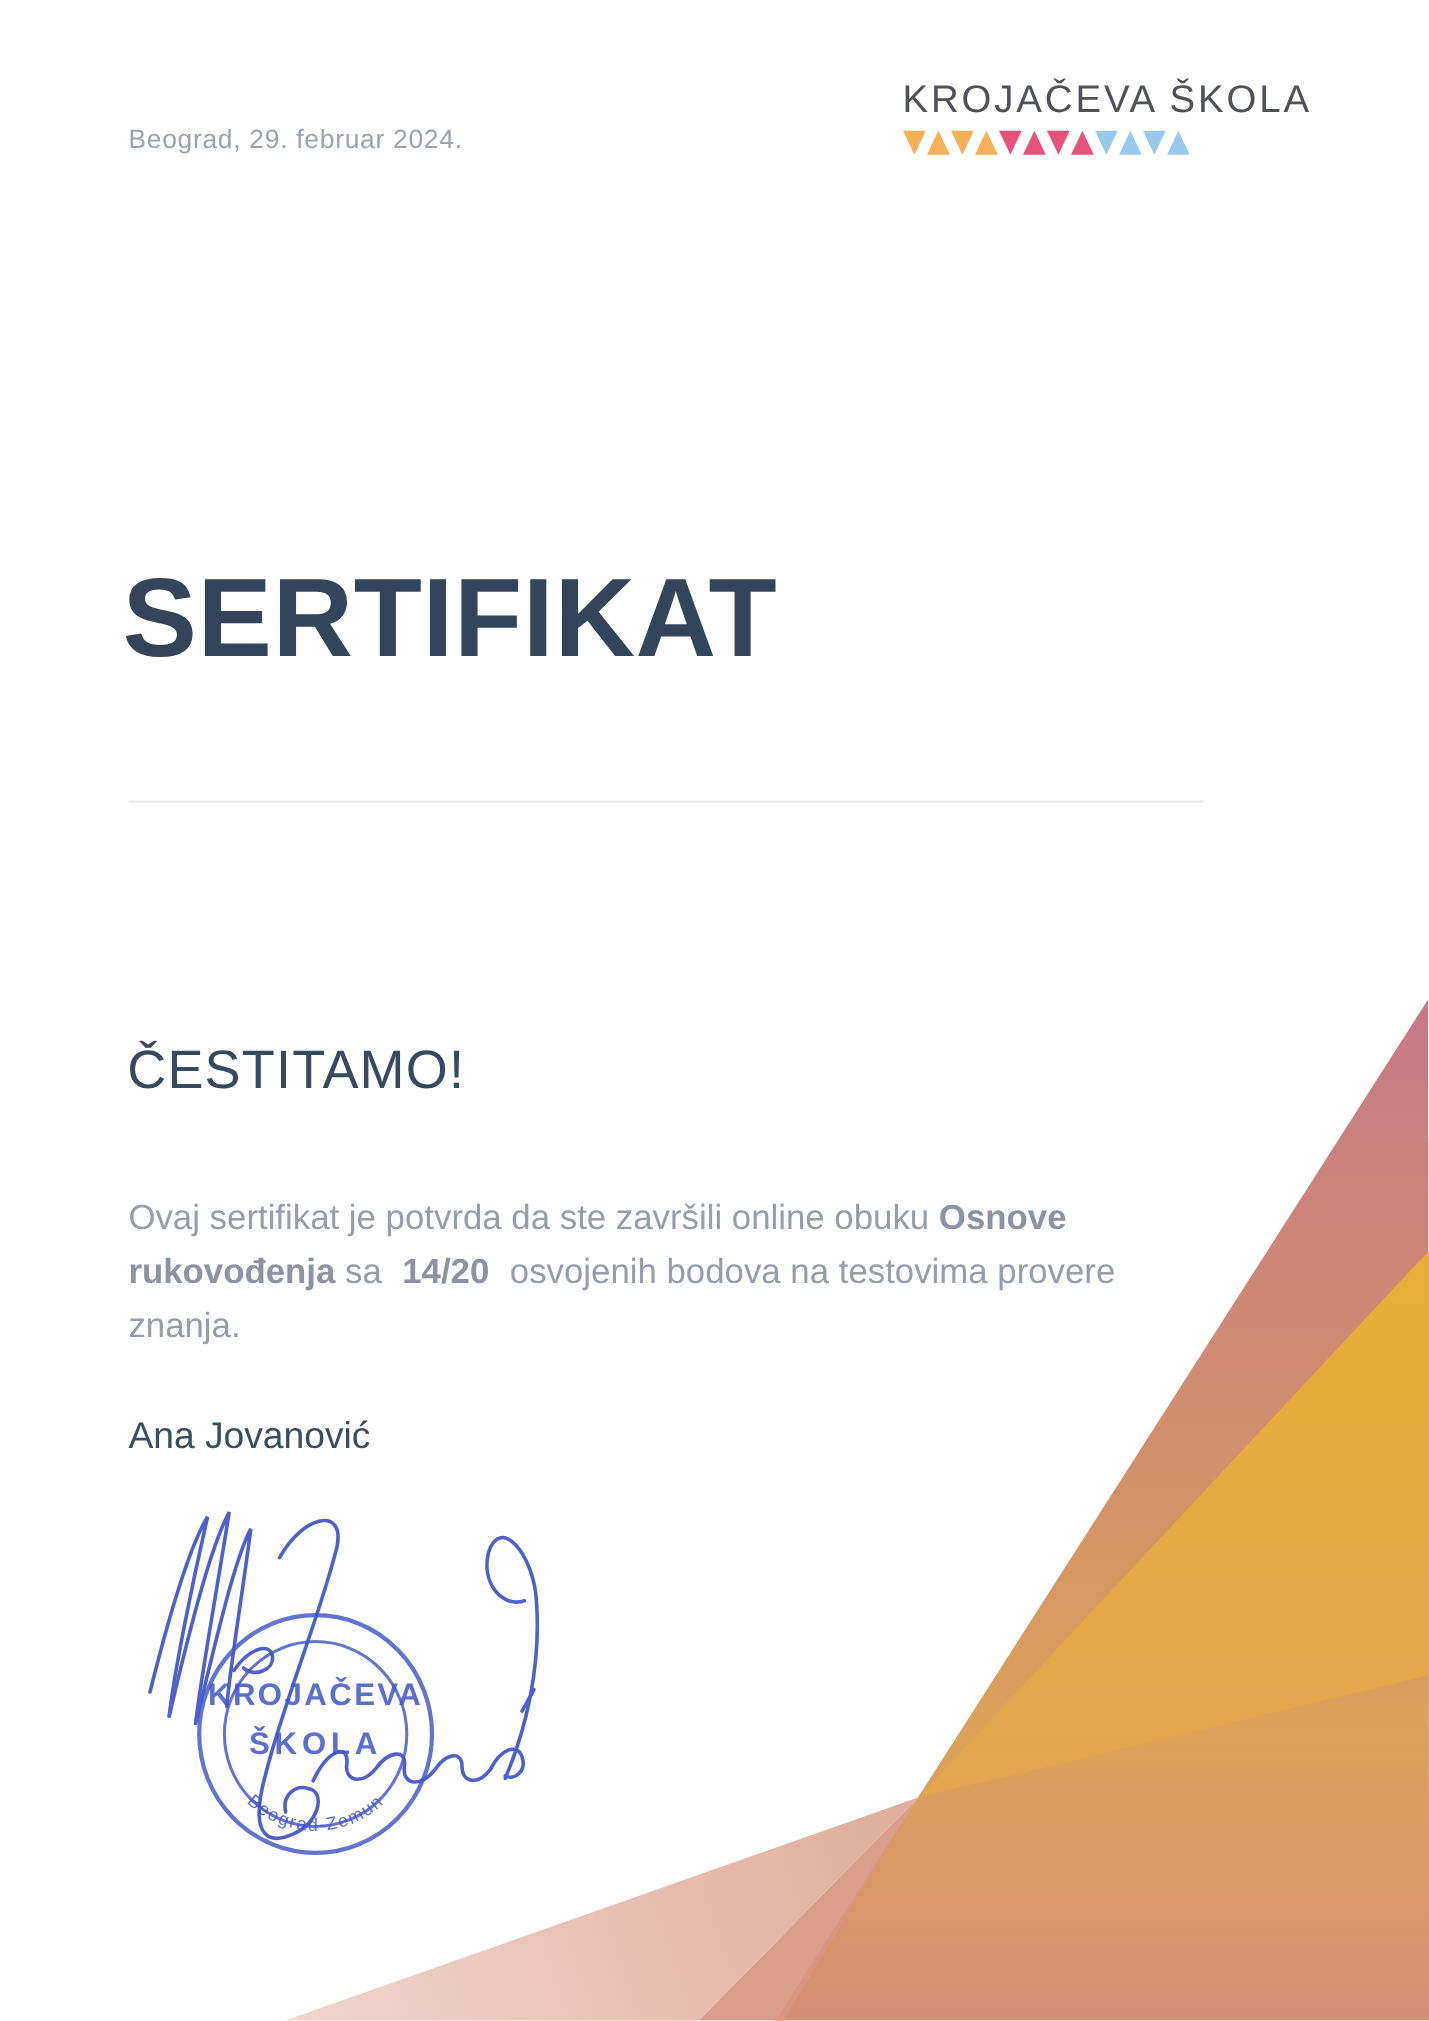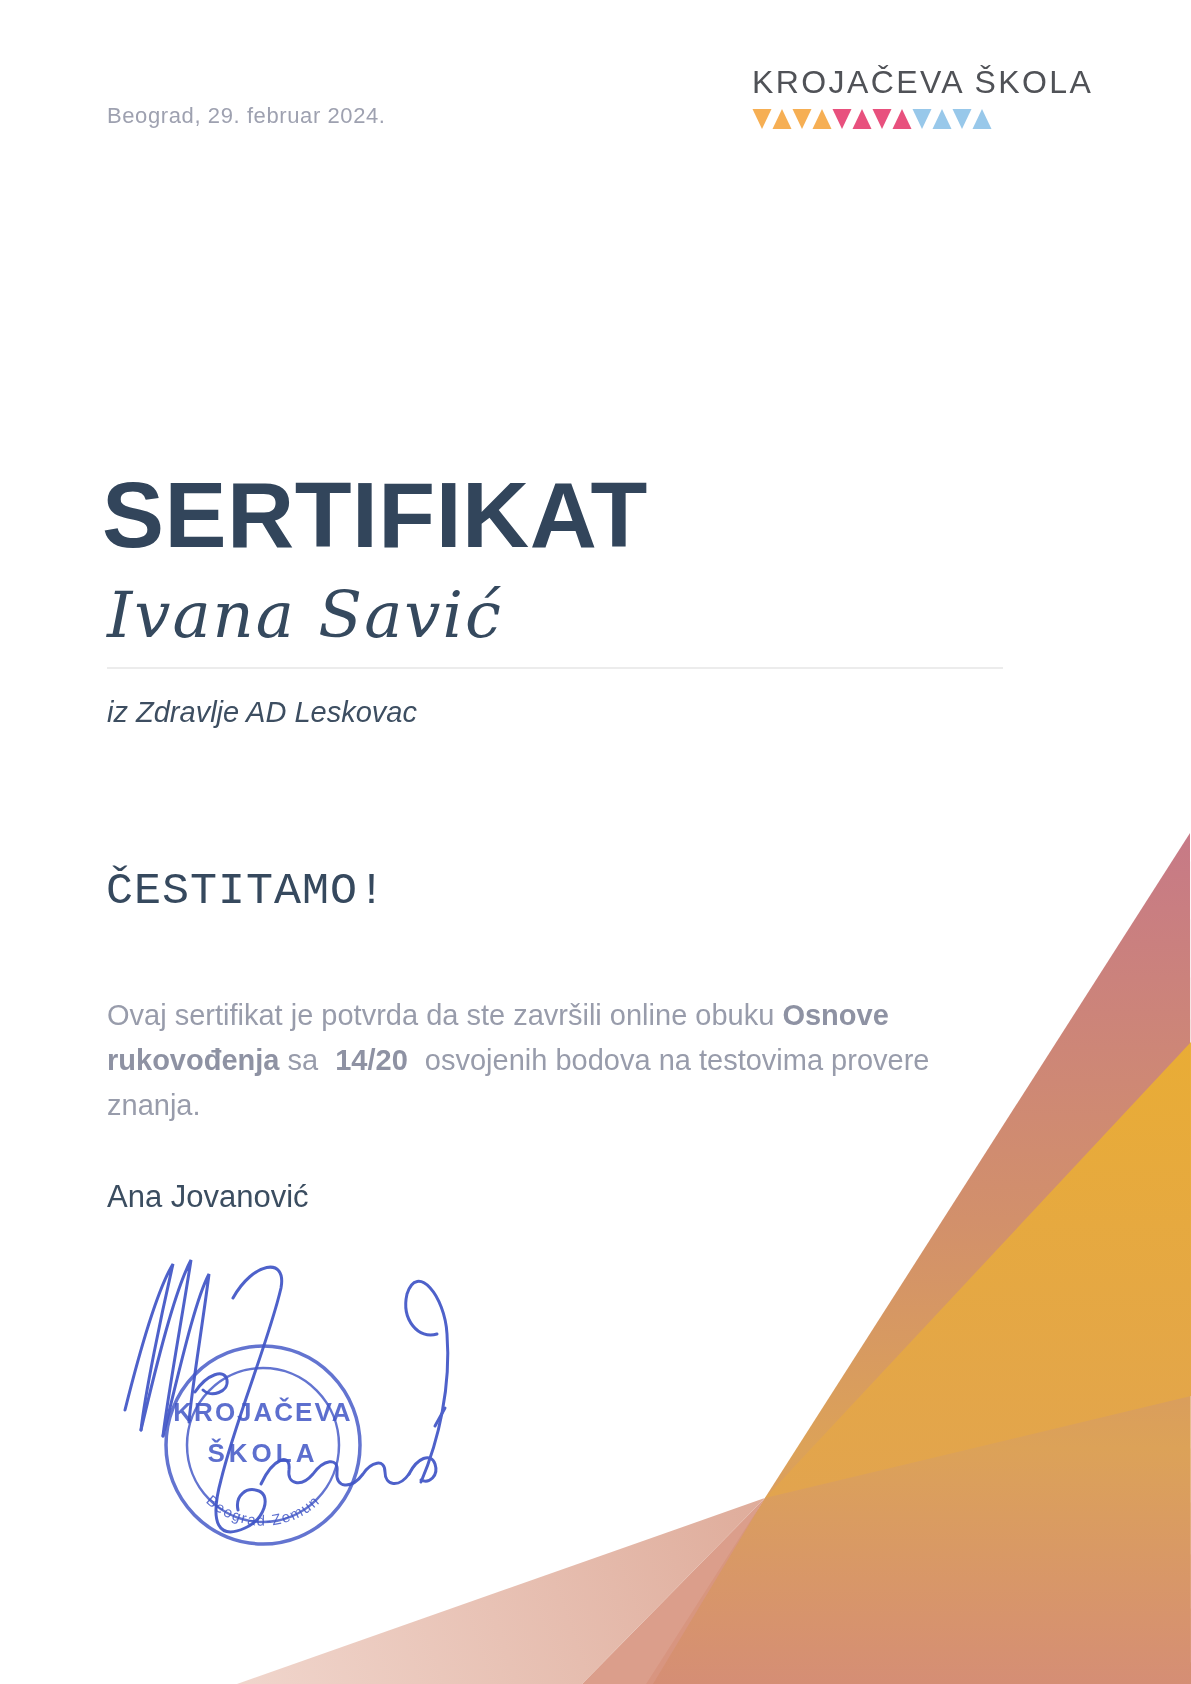--- a/index.html
+++ b/index.html
@@ -37,21 +37,21 @@
   .name-rule {
     position:absolute; left:107px; top:667px; width:896px; height:2px;
     background:#ECECEC;
   }
   .recipient-origin {
     position:absolute; left:107px; top:696px;
     font-size:29px; font-style:italic; font-weight:500; color:#3D4E61;
   }
   .congrats-heading {
     position:absolute; left:106px; top:866px;
-    font-size:45px; letter-spacing:1px; color:#36495E; font-weight:400;font-family:Liberation Mono, monospace;
+    font-size:45px; letter-spacing:1px; color:#36495E; font-weight:400;
   }
   .congrats-body {
     position:absolute; left:107px; top:993px; width:920px;
     font-size:29px; line-height:45px; color:var(--paragraph_gray,#989CAB);
   }
   .congrats-body b { color:#8E92A3; }
   .score-value { margin:0 9px; }
 
   .signer-name {
     position:absolute; left:107px; top:1179px;
@@ -107,23 +107,21 @@
         <polygon points="140.5,21 159.5,21 150,1" fill="#E8517E"></polygon>
         <polygon points="160.5,1 179.5,1 170,21" fill="#98C8EA"></polygon>
         <polygon points="180.5,21 199.5,21 190,1" fill="#98C8EA"></polygon>
         <polygon points="200.5,1 219.5,1 210,21" fill="#98C8EA"></polygon>
         <polygon points="220.5,21 239.5,21 230,1" fill="#98C8EA"></polygon>
       </svg>
   </div>
 
   <div class="cert-title">SERTIFIKAT</div>
 
-  <div class="recipient-name">Ivana Savić</div>
   <div class="name-rule"></div>
-  <div class="recipient-origin">iz Zdravlje AD Leskovac</div>
 
   <div class="congrats-heading">ČESTITAMO!</div>
   <div class="congrats-body">
     <div class="body-line1">
       <span>Ovaj sertifikat je potvrda da ste završili online obuku</span>
       <b>Osnove</b>
     </div>
     <div class="body-line2">
       <b>rukovođenja</b>
       <span>sa</span>

